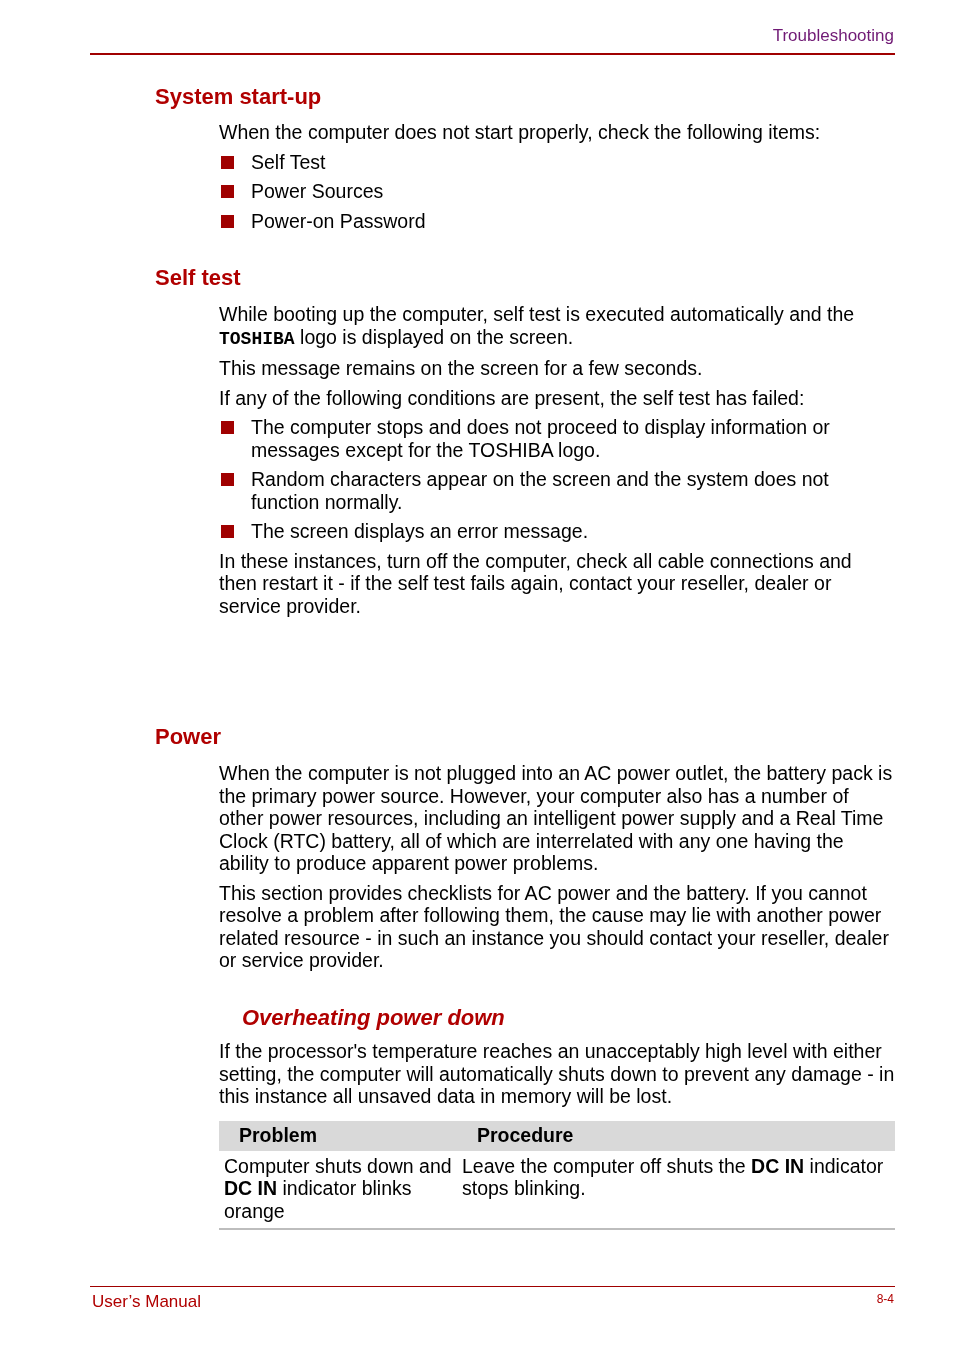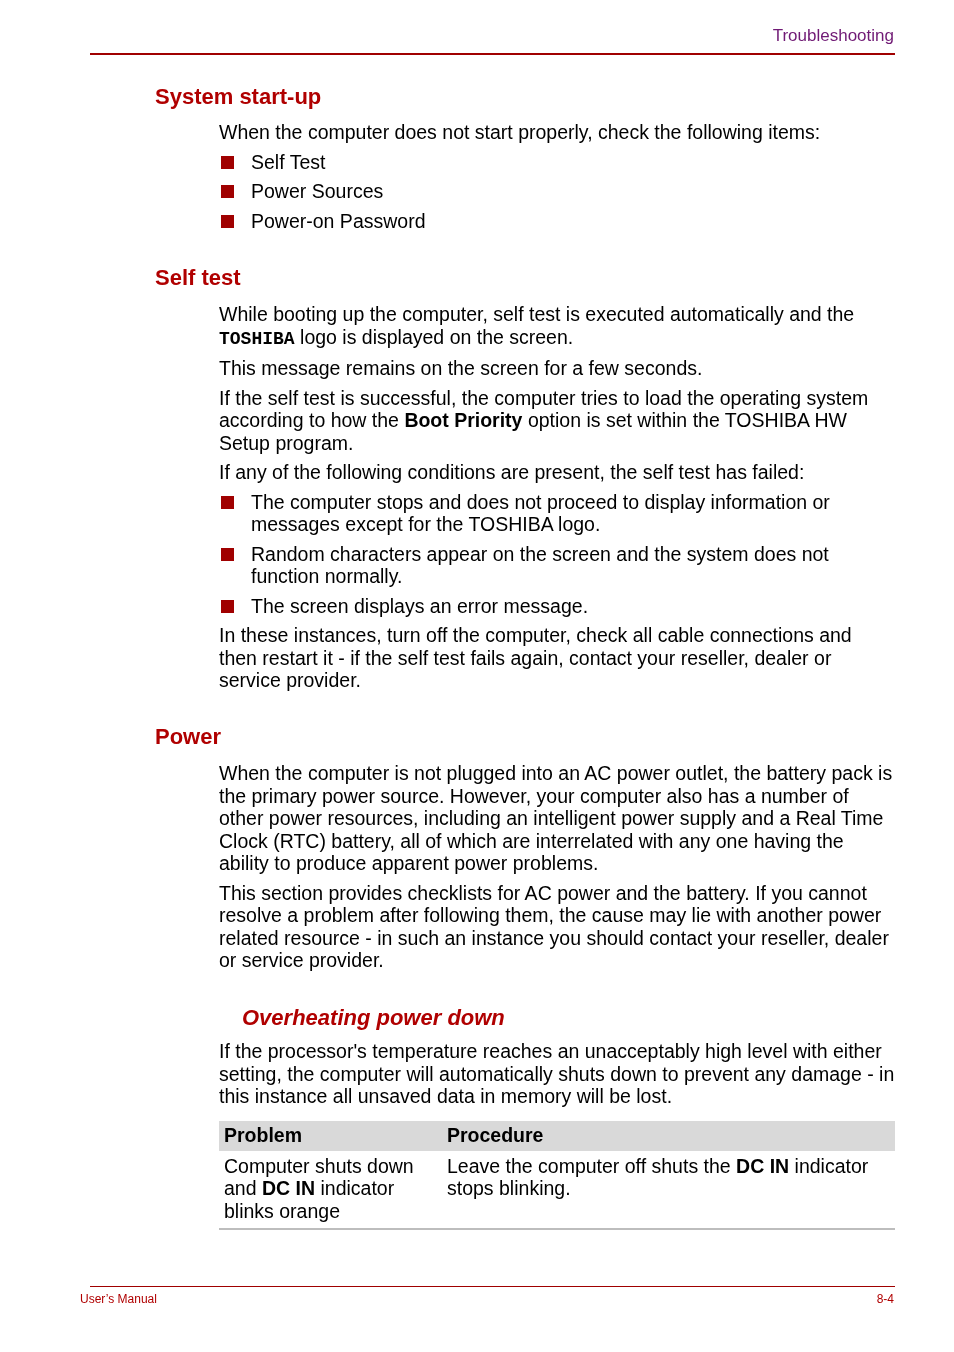--- a/index.html
+++ b/index.html
@@ -1,31 +1,31 @@
 <!DOCTYPE html>
 <html><head>
   <meta charset="utf-8">
   <style>
     html, body { margin: 0; padding: 0; background: #ffffff; }
     body { width: 954px; height: 1352px; position: relative; font-family: "Liberation Sans", sans-serif; color: #000; }
     .header-title { position: absolute; top: 26px; right: 60px; font-size: 17px; color: #701a75; }
     .header-rule { position: absolute; top: 53px; left: 90px; width: 805px; height: 2px; background: #a00000; }
     .footer-rule { position: absolute; top: 1286px; left: 90px; width: 805px; height: 1px; background: #a00000; }
-    .footer-left { position: absolute; top: 1292px; left: 80px; font-size: 12px; color: #b00000; }
+    .footer-left { position: absolute; top: 1292px; left: 92px; font-size: 17px; color: #b00000; }
     .footer-right { position: absolute; top: 1292px; right: 60px; font-size: 12px; color: #b00000; }
     .h2 { position: absolute; left: 155px; font-size: 22px; font-weight: bold; color: #b00000; }
     .h3 { position: absolute; left: 219px; font-size: 22px; font-weight: bold; font-style: italic; color: #b00000; }
     .block { position: absolute; left: 219px; width: 676px; font-size: 19.5px; line-height: 22.5px; }
     .block p { margin: 0 0 7px 0; }
     .bullets { list-style: none; margin: 0 0 7px 0; padding: 0; }
     .bullets li { position: relative; padding-left: 32px; margin-bottom: 7px; }
     .bullets li .sq { position: absolute; left: 2px; top: 5px; width: 13px; height: 13px; background: #a00000; }
     .mono { font-family: "Liberation Mono", monospace; font-weight: bold; font-size: 18px; }
     table.pt { position: absolute; left: 219px; top: 1121px; width: 676px; border-collapse: collapse; font-size: 19.5px; line-height: 22.5px; }
-    table.pt th { background: #d9d9d9; text-align: left; font-weight: bold; padding: 3px 5px 4px 5px; vertical-align: top; }
+    table.pt th { background: #d9d9d9; text-align: left; font-weight: bold; padding: 3px 5px 4px 20px; vertical-align: top; }
     table.pt td { padding: 4px 5px 6px 5px; vertical-align: top; border-bottom: 2px solid #bdbdbd; }
     table.pt .c1 { width: 213px; }
   </style>
 </head>
 <body>
 
 <div>
   <div class="header-title">Troubleshooting</div>
   <div class="header-rule"></div>
 </div>
@@ -37,21 +37,20 @@
     <li><span class="sq"></span><span>Self Test</span></li>
     <li><span class="sq"></span><span>Power Sources</span></li>
     <li><span class="sq"></span><span>Power-on Password</span></li>
   </ul>
 </div>
 
 <div class="h2" style="top:265px;">Self test</div>
 <div class="block" style="top:303px;">
   <p><span>While booting up the computer, self test is executed automatically and the </span><span class="mono">TOSHIBA</span><span> logo is displayed on the screen.</span></p>
   <p>This message remains on the screen for a few seconds.</p>
-  <p><span>If the self test is successful, the computer tries to load the operating system according to how the </span><b>Boot Priority</b><span> option is set within the TOSHIBA HW Setup program.</span></p>
   <p>If any of the following conditions are present, the self test has failed:</p>
   <ul class="bullets">
     <li><span class="sq"></span><span>The computer stops and does not proceed to display information or messages except for the TOSHIBA logo.</span></li>
     <li><span class="sq"></span><span>Random characters appear on the screen and the system does not function normally.</span></li>
     <li><span class="sq"></span><span>The screen displays an error message.</span></li>
   </ul>
   <p>In these instances, turn off the computer, check all cable connections and then restart it - if the self test fails again, contact your reseller, dealer or service provider.</p>
 </div>
 
 <div class="h2" style="top:724px;">Power</div>

